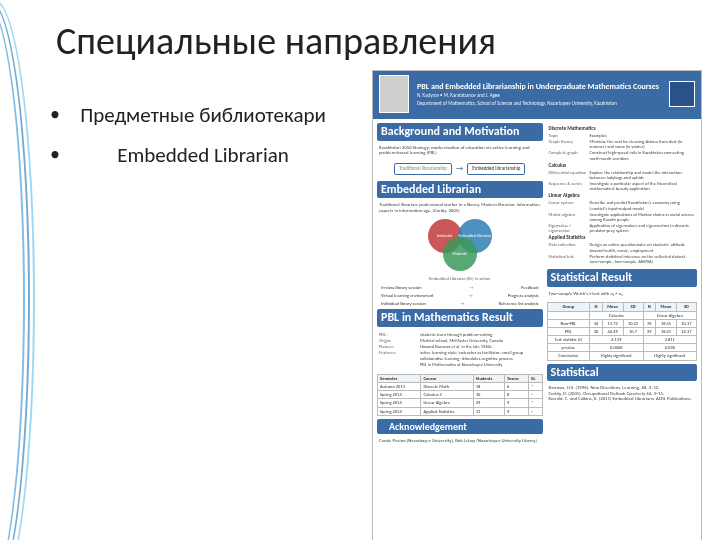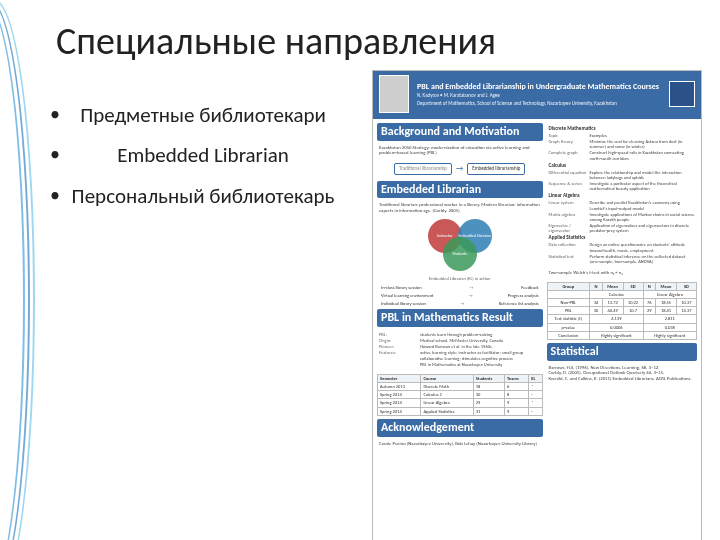--- a/index.html
+++ b/index.html
@@ -148,23 +148,23 @@
   .c3 { background: #3a9a5a; left: 43px; top: 18px; }
   .venn-label { font-size: 4.5px; color: #666; text-align:center; margin-top:2px;}
   .tri-row { font-size: 4.5px; display: flex; justify-content: space-between; padding: 0 4px; }
   .tri-row .arr { color: #3a6ba5; }
   .tbl { width: 100%; border-collapse: collapse; font-size: 4.5px; margin-top: 2px; }
   .tbl th, .tbl td { border: 1px solid #bbb; padding: 1px 2px; text-align: left; }
   .tbl th { background: #eef3f8; font-weight: bold; }
   .ack {
     background: #3a6ba5;
     color: #fff;
-    font-size: 12px;
+    font-size: 10px;
     font-weight: bold;
-    padding: 2px 4px;
+    padding: 2px 12px;
     border-radius: 2px;
   }
   .ex-row { display: flex; font-size: 4.5px; gap: 3px; margin: 1px 0; }
   .ex-row .k { width: 38px; color: #666; }
   .ex-row .v { flex: 1; }
   .stat-tbl td, .stat-tbl th { text-align: center; }
   .heading-sm { font-size: 5.2px; font-weight: bold; color: #333; margin-top: 2px; }
 </style>
 </head>
 <body>
@@ -173,21 +173,20 @@
   <div class="wave"></div>
     <div class="wave w2"></div>
     <div class="wave w3"></div>
 </div>
 
 <h1 class="title">Специальные направления</h1>
 
 <ul class="bullets">
   <li>Предметные библиотекари</li>
   <li>Embedded Librarian</li>
-  <li>Персональный библиотекарь</li>
 </ul>
 
 <div class="poster">
   <div class="poster-header">
     <div class="poster-photo"></div>
     <div class="poster-header-txt">
       <div class="poster-title">PBL and Embedded Librarianship in Undergraduate Mathematics Courses</div>
       <div class="poster-sub">N. Kadyrov • M. Karatabanov and J. Agee</div>
       <div class="poster-sub">Department of Mathematics, School of Science and Technology, Nazarbayev University, Kazakhstan</div>
     </div>
@@ -337,20 +336,21 @@
         <div class="ex-row">
             <span class="k">Data collection</span>
             <span class="v">Design an online questionnaire on students' attitude toward health, music, employment</span>
           </div>
         <div class="ex-row">
             <span class="k">Statistical test</span>
             <span class="v">Perform statistical inference on the collected dataset (one-sample, two-sample, ANOVA)</span>
           </div>
       </div>
 
+      <div class="sec-h">Statistical Result</div>
       <div class="sec-body">Two-sample Welch's t-test with n₁ ≠ n₂</div>
       <table class="tbl stat-tbl">
         <tbody>
             <tr>
           <th>Group</th>
           <th>N</th>
           <th>Mean</th>
           <th>SD</th>
           <th>N</th>
           <th>Mean</th>

